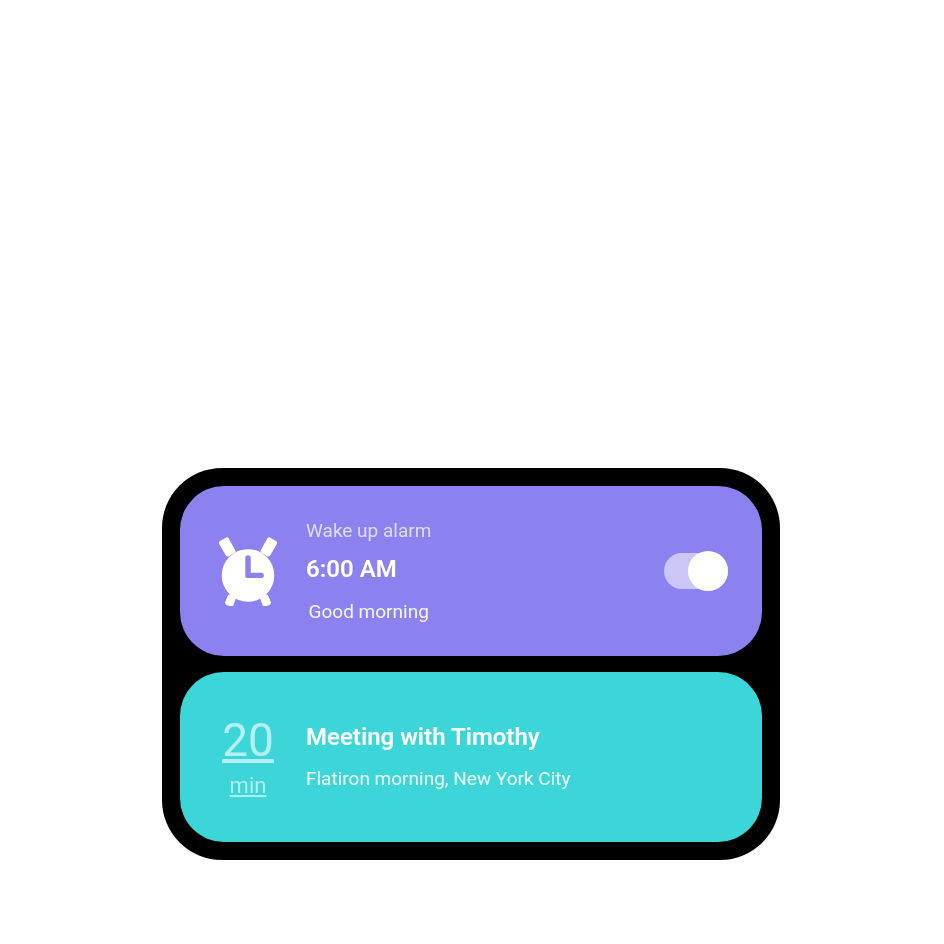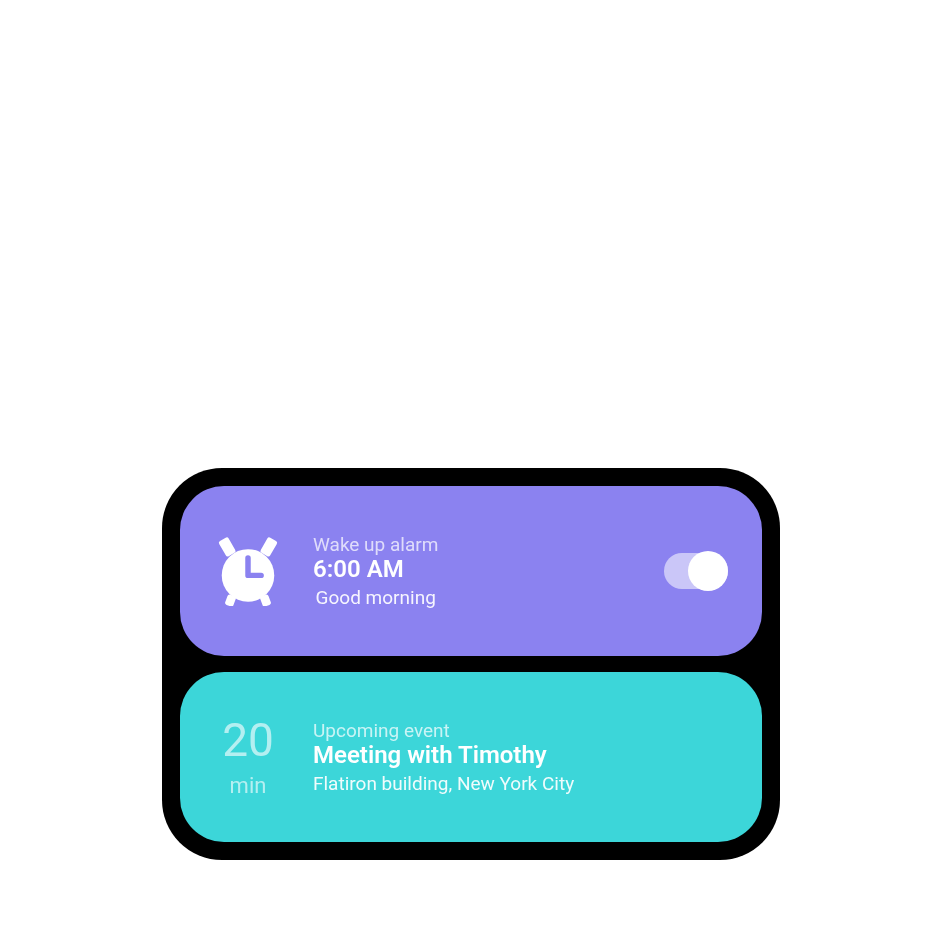--- a/index.html
+++ b/index.html
@@ -36,22 +36,22 @@
     background: #3cd6d9;
   }
 
   .alarm-icon { width: 80px; display: flex; justify-content: center; }
   .alarm-icon svg { width: 70px; height: 70px; }
 
   .text-stack {
     display: flex;
     flex-direction: column;
     justify-content: center;
-    margin-left: 25px;
-    gap: 0;
+    margin-left: 18px;
+    gap: 14px;
   }
 
   .label-small {
     font-size: 19px;
     color: rgba(255,255,255,0.72);
     font-weight: 400;
   }
   .title-big {
     font-size: 24px;
     color: #ffffff;
@@ -88,20 +88,21 @@
   }
 
   .time-block {
     width: 80px;
     display: flex;
     flex-direction: column;
     align-items: center;
     justify-content: center;
     color: rgba(255,255,255,0.62);
     line-height: 1;
+    text-decoration: underline;
   }
   .time-num { font-size: 46px; font-weight: 400; }
   .time-unit { font-size: 22px; font-weight: 400; margin-top: 12px; }
 
 </style>
 </head>
 <body>
 
 <div class="device">
 
@@ -125,19 +126,18 @@
       <div class="toggle-knob"></div>
     </div>
   </div>
 
   <div class="card card-event">
     <div class="time-block">
       <div class="time-num">20</div>
       <div class="time-unit">min</div>
     </div>
     <div class="text-stack">
-      <div class="label-small">Upcoming event</div>
       <div class="title-big">Meeting with Timothy</div>
-      <div class="sub">Flatiron building, New York City</div>
+      <div class="sub">Flatiron morning, New York City</div>
     </div>
   </div>
 
 </div>
 
 </body></html>

